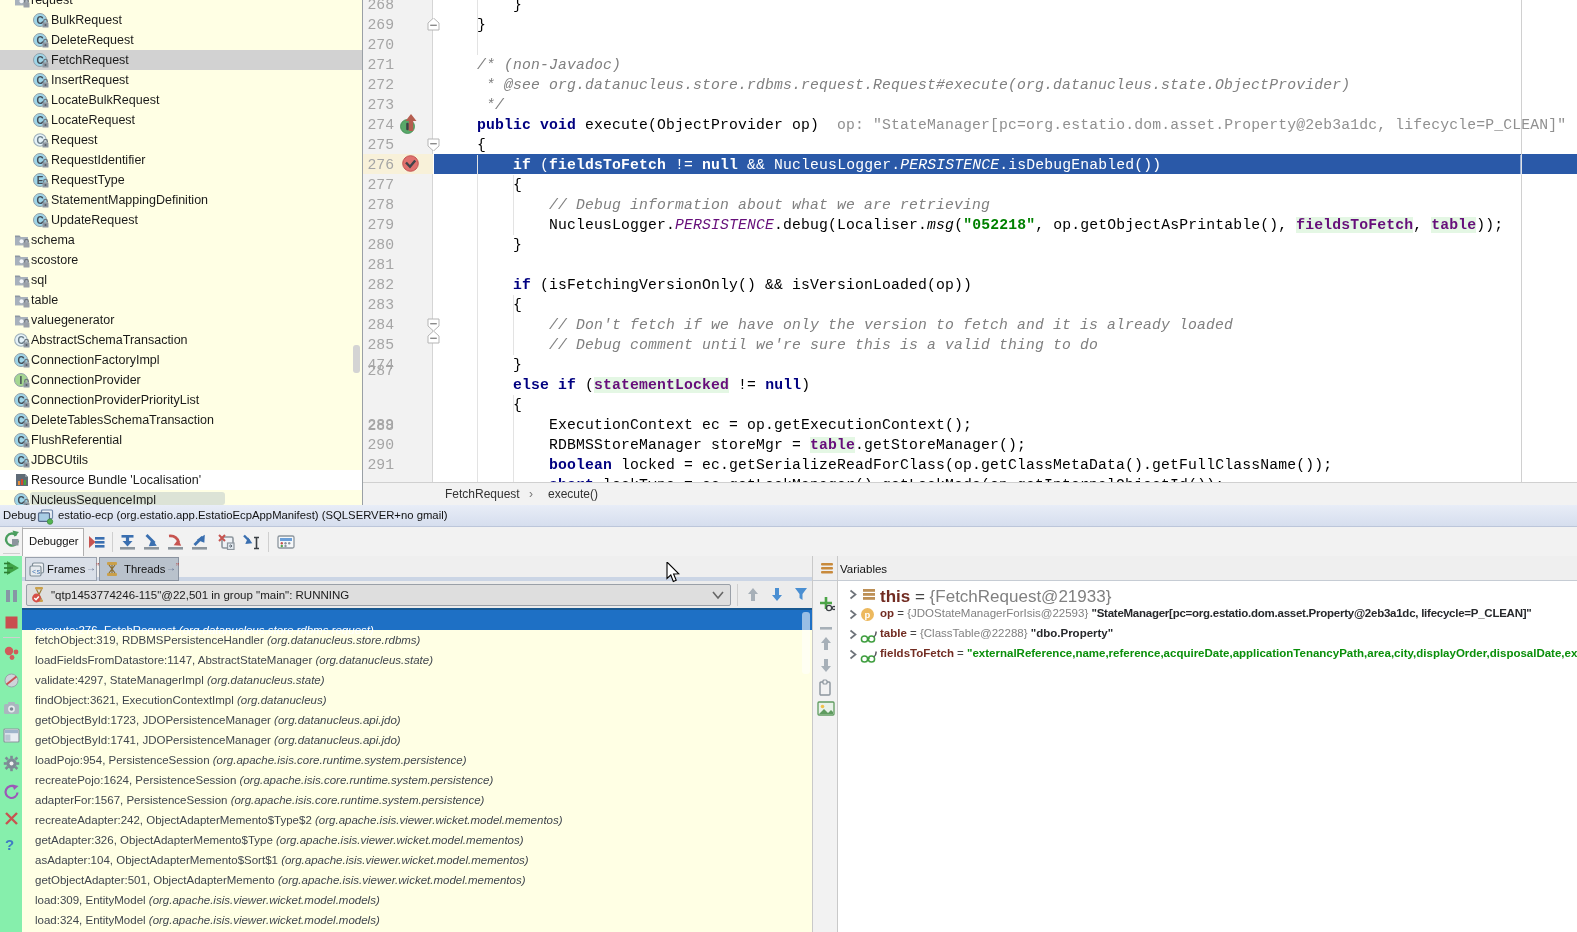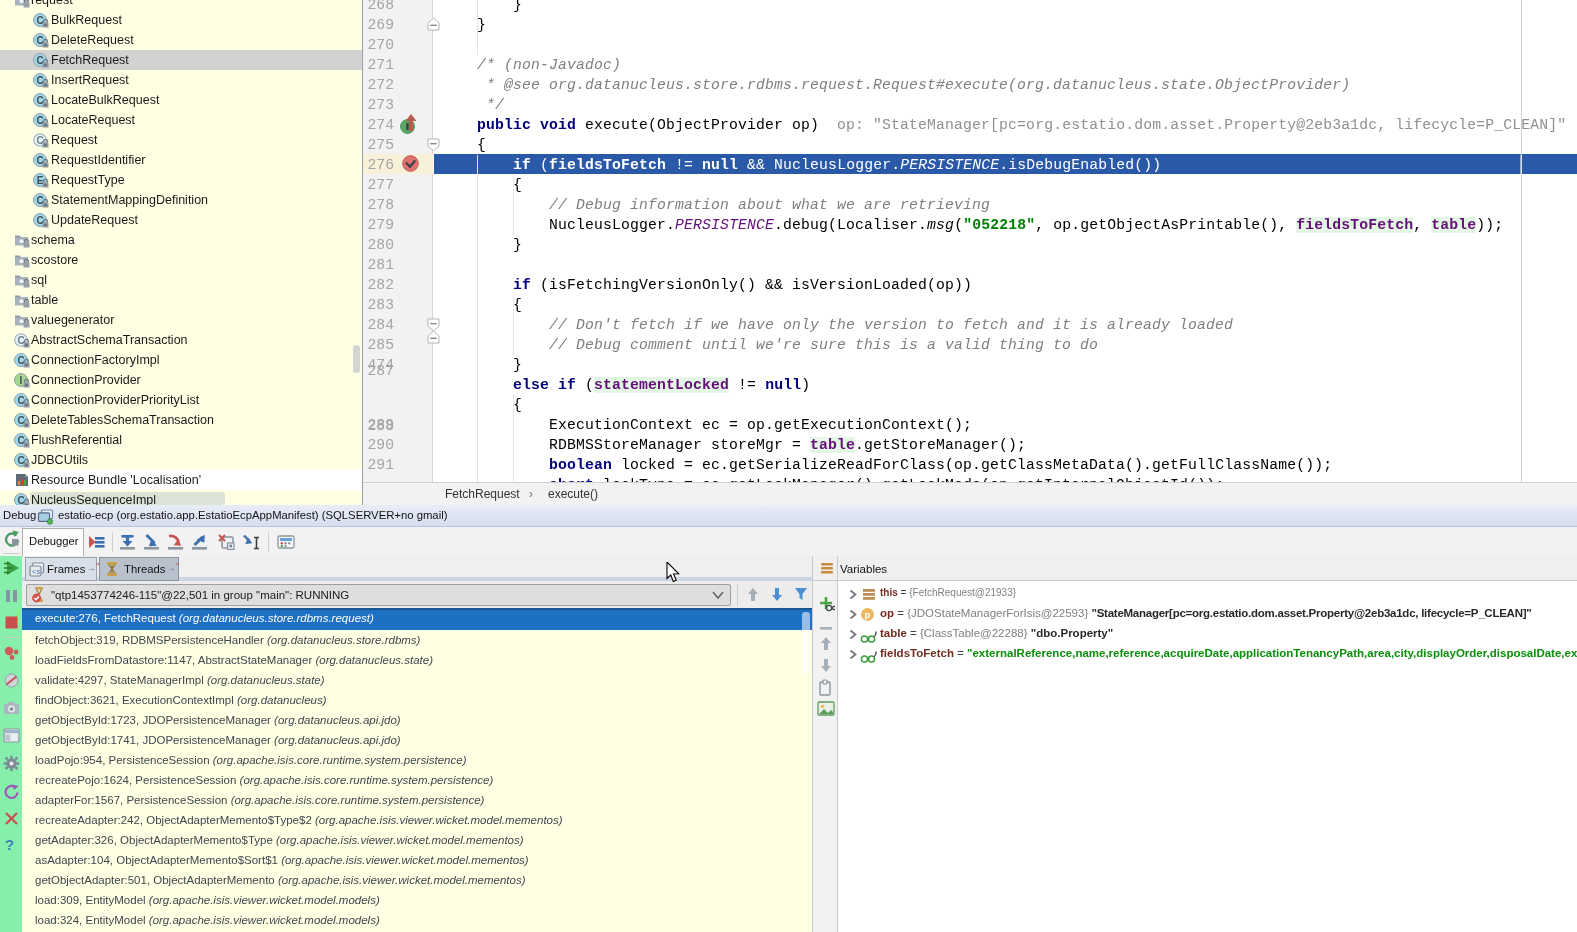--- a/index.html
+++ b/index.html
@@ -567,21 +567,21 @@
         <path d="M8 2 L13 8 H10 V15 H6 V8 H3 Z" fill="#a7b0b8"></path>
       </svg>
 <svg class="abs" style="left:769px;top:81px" width="16" height="17" viewBox="0 0 16 17">
         <path d="M8 15 L3 9 H6 V2 H10 V9 H13 Z" fill="#4a8fd2"></path>
       </svg>
 <svg class="abs" style="left:793px;top:81px" width="16" height="17" viewBox="0 0 16 17">
         <path d="M2 2 H14 L9.5 8 V14 L6.5 12 V8 Z" fill="#4a8fd2"></path>
       </svg>
 <div class="abs" style="left:22px;top:103px;width:790px;height:324px;background:#ffffe4;overflow:hidden">
 <div class="abs" style="left:0;top:0;width:790px;height:22px;background:linear-gradient(#17578f 0 2px,#1e70c5 2px)"></div>
-<div class="frow" style="top:0;color:#fff">
+<div class="frow" style="top:12px;color:#fff">
           <span class="abs" style="left:13px">execute:276, FetchRequest <i>(org.datanucleus.store.rdbms.request)</i></span>
         </div>
 <div class="frow" style="top:22px;">
           <span class="abs" style="left:13px">fetchObject:319, RDBMSPersistenceHandler <i>(org.datanucleus.store.rdbms)</i></span>
         </div>
 <div class="frow" style="top:42px;">
           <span class="abs" style="left:13px">loadFieldsFromDatastore:1147, AbstractStateManager <i>(org.datanucleus.state)</i></span>
         </div>
 <div class="frow" style="top:62px;padding-left:24px;">
           <span class="abs" style="left:13px">validate:4297, StateManagerImpl <i>(org.datanucleus.state)</i></span>
@@ -653,21 +653,21 @@
 <div class="abs" style="left:838px;top:76px;width:739px;height:351px;background:#fff;overflow:hidden">
 <div class="vrow" style="top:8px"></div>
 <svg class="abs" style="left:10px;top:8px" width="10" height="11" viewBox="0 0 10 11">
           <path d="M2.5 1.5 L7.5 5.5 L2.5 9.5" fill="none" stroke="#6e737a" stroke-width="1.7"></path>
         </svg>
 <svg class="abs" style="left:24px;top:7px" width="14" height="13" viewBox="0 0 14 13">
           <rect x="1" y="1" width="12" height="2.8" fill="#bd9056"></rect>
           <rect x="1" y="5" width="12" height="2.8" fill="#bd9056"></rect>
           <rect x="1" y="9" width="12" height="2.8" fill="#bd9056"></rect>
         </svg>
-<span class="abs" style="left:42px;top:6px;font-size:10px"><span class="vname">this</span><span style="color:#444"> = </span><span style="color:#808080">{FetchRequest@21933}</span></span>
+<span class="abs" style="left:42px;top:6px;font-size:17px"><span class="vname">this</span><span style="color:#444"> = </span><span style="color:#808080">{FetchRequest@21933}</span></span>
 <svg class="abs" style="left:10px;top:28px" width="10" height="11" viewBox="0 0 10 11">
           <path d="M2.5 1.5 L7.5 5.5 L2.5 9.5" fill="none" stroke="#6e737a" stroke-width="1.7"></path>
         </svg>
 <svg class="abs" style="left:22px;top:26px" width="15" height="15" viewBox="0 0 15 15">
           <circle cx="7.5" cy="7.5" r="6.5" fill="#edb95e"></circle>
           <text x="7.5" y="11" font-family="Liberation Sans" font-size="9.5" font-weight="bold" text-anchor="middle" fill="#fff">p</text>
         </svg>
 <span class="abs" style="left:42px;top:26px;font-size:11.5px"><span class="vname">op</span><span style="color:#444"> = </span><span style="color:#808080">{JDOStateManagerForIsis@22593} </span><span class="vval" style="letter-spacing:-0.25px">"StateManager[pc=org.estatio.dom.asset.Property@2eb3a1dc, lifecycle=P_CLEAN]"</span></span>
 <svg class="abs" style="left:10px;top:48px" width="10" height="11" viewBox="0 0 10 11">
           <path d="M2.5 1.5 L7.5 5.5 L2.5 9.5" fill="none" stroke="#6e737a" stroke-width="1.7"></path>

